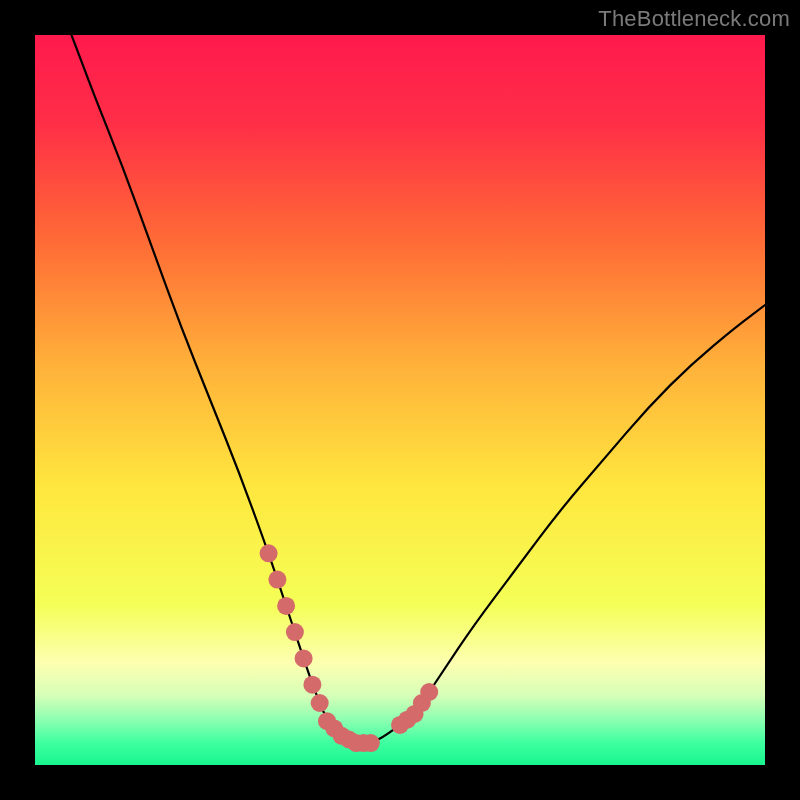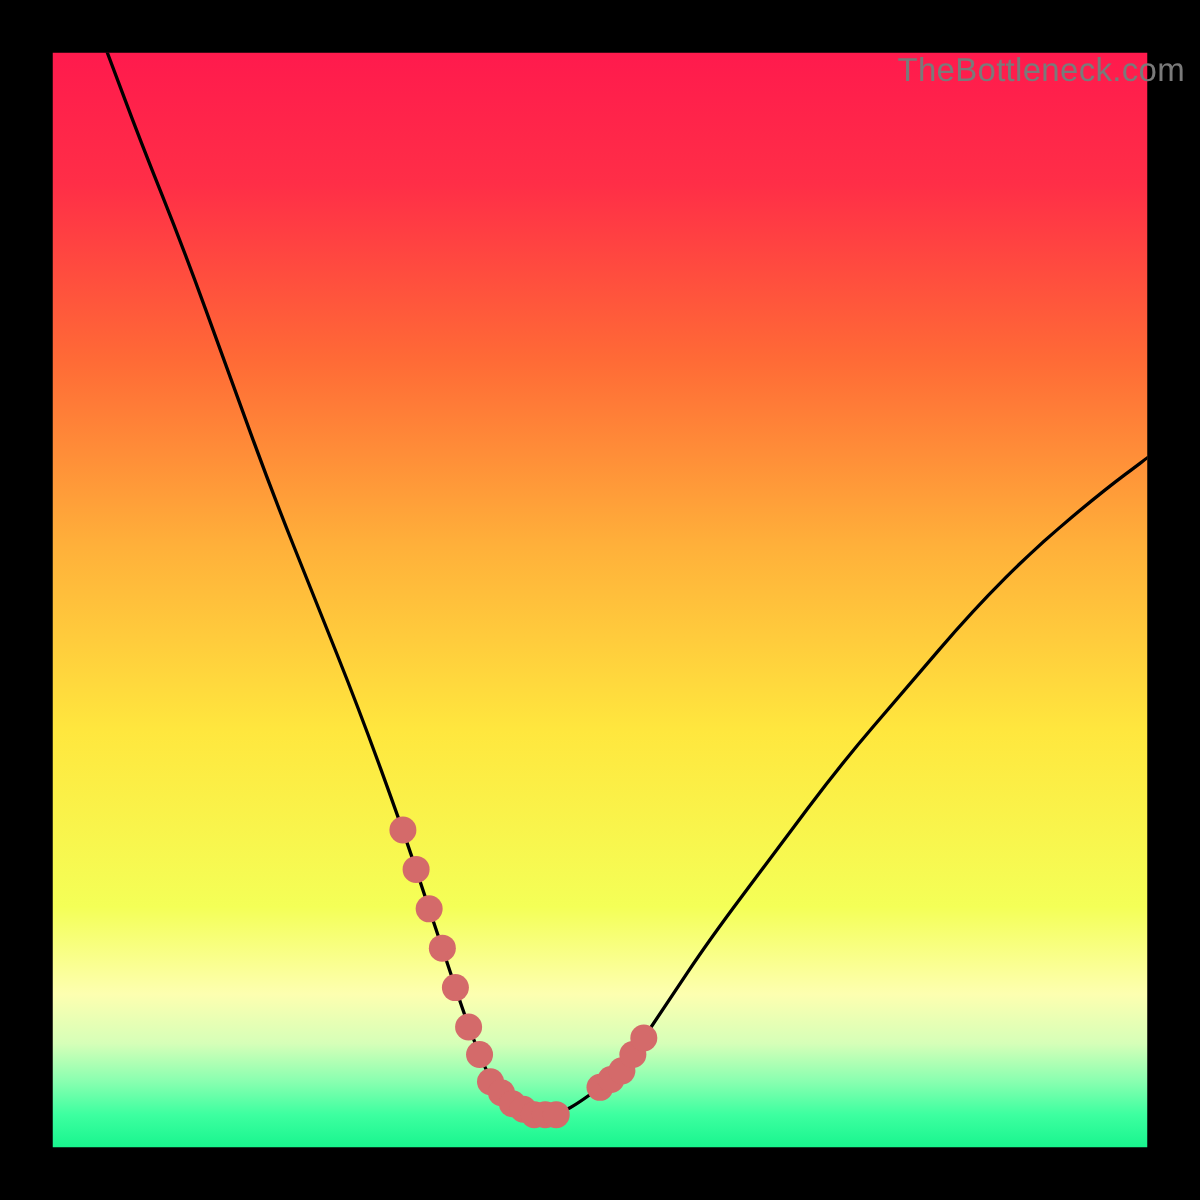--- a/index.html
+++ b/index.html
@@ -34,21 +34,20 @@
     height: 100%;
   }
   .watermark {
     position: absolute;
     top: 6px;
     right: 10px;
     color: #7a7a7a;
     font-size: 22px;
     font-weight: 500;
     letter-spacing: 0.2px;
-    margin-top: 28px;
   }
   svg {
     position: absolute;
     left: 0;
     top: 0;
   }
 </style>
 </head>
 <body>
 

